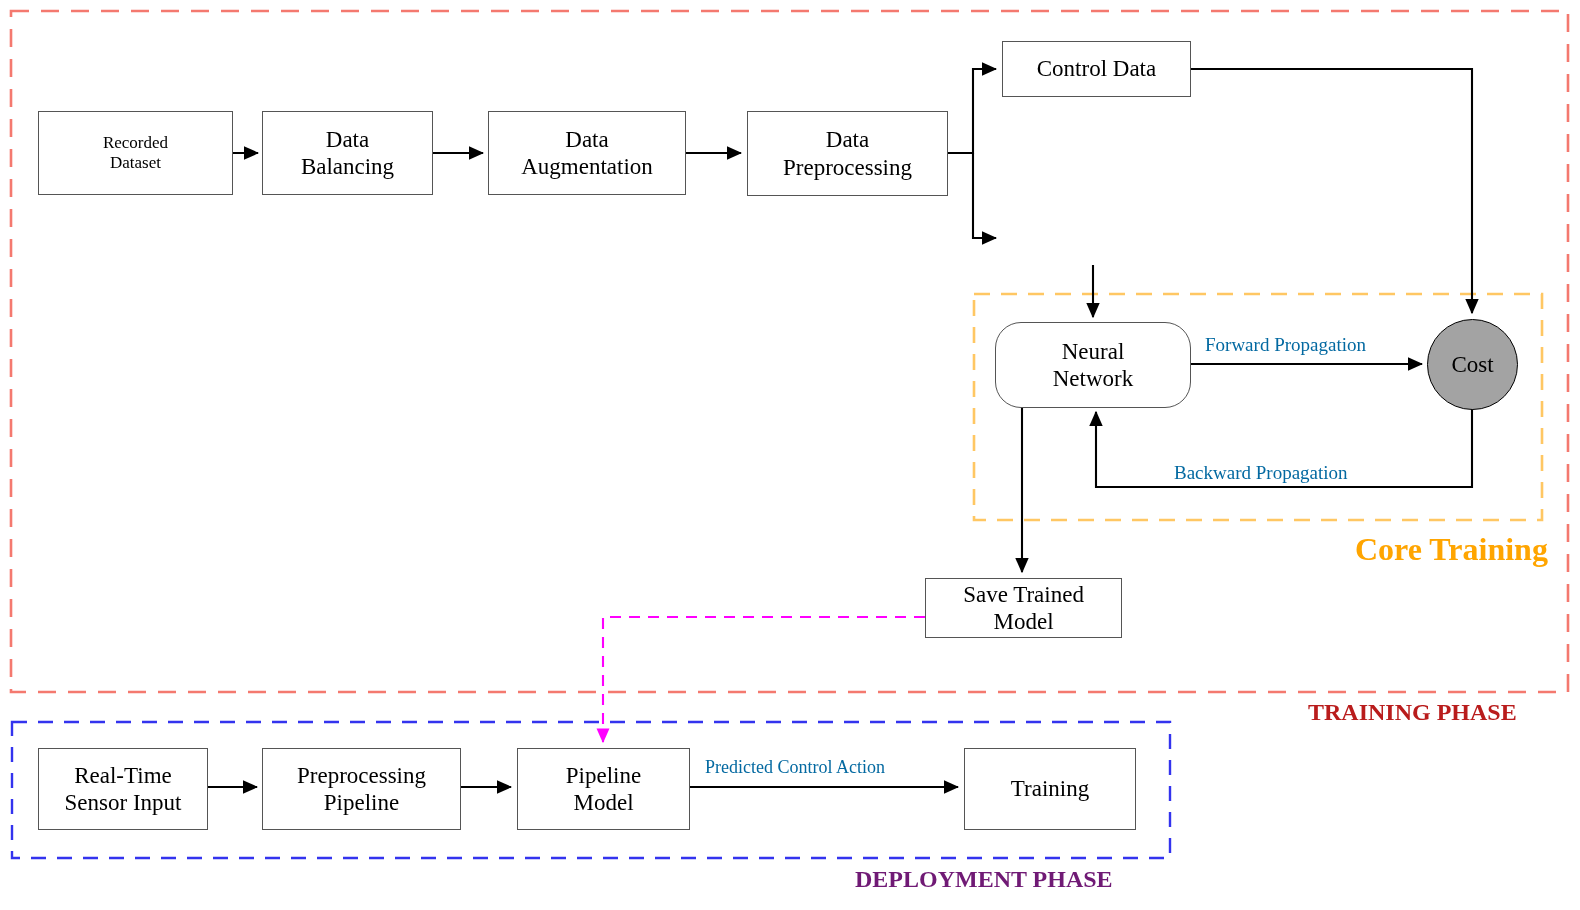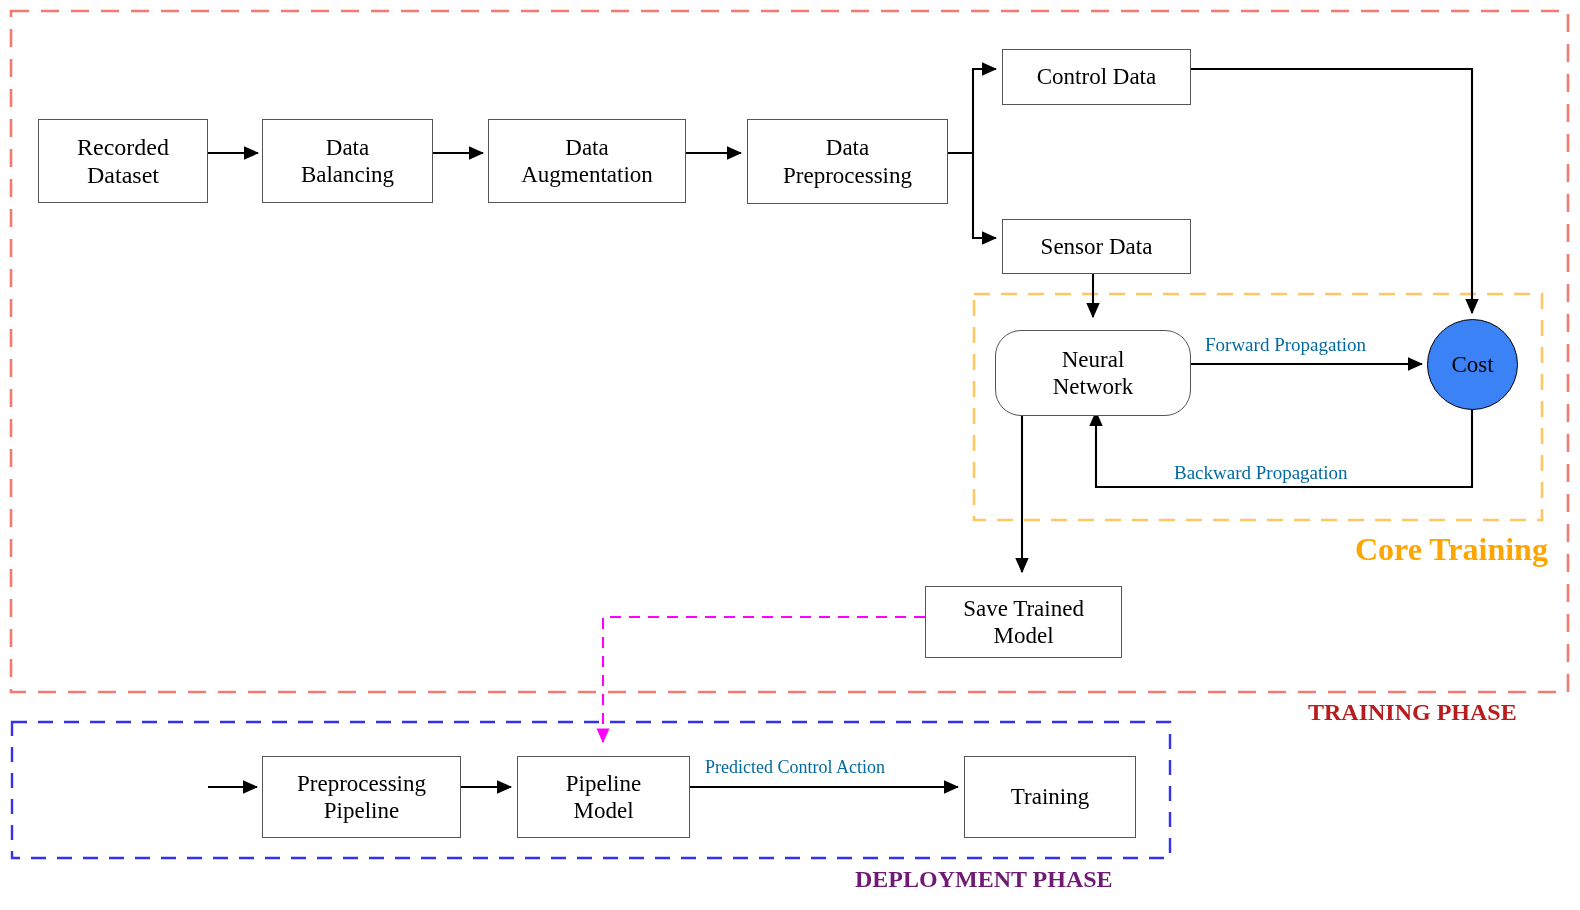--- a/index.html
+++ b/index.html
@@ -29,29 +29,28 @@
     border: 1.6px solid #555555;
     background: #ffffff;
     display: flex;
     flex-direction: column;
     align-items: center;
     justify-content: center;
     color: #000000;
     line-height: 1.18;
     text-align: center;
     font-family: "Liberation Serif", "DejaVu Serif", serif;
-    margin-top: 8px;
   }
   .node .ln { display: block; white-space: nowrap; }
   .circle-node {
     position: absolute;
     box-sizing: border-box;
     border: 1.6px solid #000000;
     border-radius: 50%;
-    background: #3b82f6;
+    background: #a3a3a3;
     display: flex;
     align-items: center;
     justify-content: center;
     color: #000000;
     font-family: "Liberation Serif", "DejaVu Serif", serif;
   }
   .edge-label {
     position: absolute;
     color: #0369a1;
     white-space: nowrap;
@@ -113,21 +112,21 @@
       <path d="M 208 787 L 257 787" marker-end="url(#arrowBlack)"></path>
 
       <path d="M 461 787 L 511 787" marker-end="url(#arrowBlack)"></path>
 
       <path d="M 690 787 L 958 787" marker-end="url(#arrowBlack)"></path>
     </g>
 
     <path d="M 925 617 L 603 617 L 603 742" fill="none" stroke="#ff00ff" stroke-width="2.1" stroke-dasharray="11,8" marker-end="url(#arrowMagenta)"></path>
   </svg>
 
-  <div class="node" style="left:38px; top:111px; width:170px; height:84px; font-size:24px;">
+  <div class="node" style="left:38px; top:111px; width:195px; height:84px; font-size:17px;">
     <span class="ln">Recorded</span>
     <span class="ln">Dataset</span>
   </div>
 
   <div class="node" style="left:262px; top:111px; width:171px; height:84px; font-size:23px;">
     <span class="ln">Data</span>
     <span class="ln">Balancing</span>
   </div>
 
   <div class="node" style="left:488px; top:111px; width:198px; height:84px; font-size:23px;">
@@ -137,42 +136,43 @@
 
   <div class="node" style="left:747px; top:111px; width:201px; height:85px; font-size:23px;">
     <span class="ln">Data</span>
     <span class="ln">Preprocessing</span>
   </div>
 
   <div class="node" style="left:1002px; top:41px; width:189px; height:56px; font-size:23px;">
     <span class="ln">Control Data</span>
   </div>
 
-  <div class="node" style="left:1002px; top:211px; width:189px; height:55px; font-size:23px;">
-    <span class="ln">Sensor Data</span>
-  </div>
 
   <div class="node" style="left:995px; top:322px; width:196px; height:86px; font-size:23px;border-radius:26px;">
     <span class="ln">Neural</span>
     <span class="ln">Network</span>
   </div>
 
   <div class="circle-node" style="left:1427px; top:319px; width:91px; height:91px; font-size:23px;">
     <span class="ln">Cost</span>
   </div>
 
   <div class="edge-label" style="left:1205px; top:334px; font-size:19px;">Forward Propagation</div>
 
   <div class="edge-label" style="left:1174px; top:462px; font-size:19px;">Backward Propagation</div>
 
-  <div class="node" style="left:925px; top:578px; width:197px; height:72px; font-size:23px;">
+  <div class="node" style="left:925px; top:578px; width:197px; height:60px; font-size:23px;">
     <span class="ln">Save Trained</span>
     <span class="ln">Model</span>
   </div>
 
+  <div class="node" style="left:38px; top:748px; width:170px; height:82px; font-size:23px;">
+    <span class="ln">Real-Time</span>
+    <span class="ln">Sensor Input</span>
+  </div>
 
   <div class="node" style="left:262px; top:748px; width:199px; height:82px; font-size:23px;">
     <span class="ln">Preprocessing</span>
     <span class="ln">Pipeline</span>
   </div>
 
   <div class="node" style="left:517px; top:748px; width:173px; height:82px; font-size:23px;">
     <span class="ln">Pipeline</span>
     <span class="ln">Model</span>
   </div>

